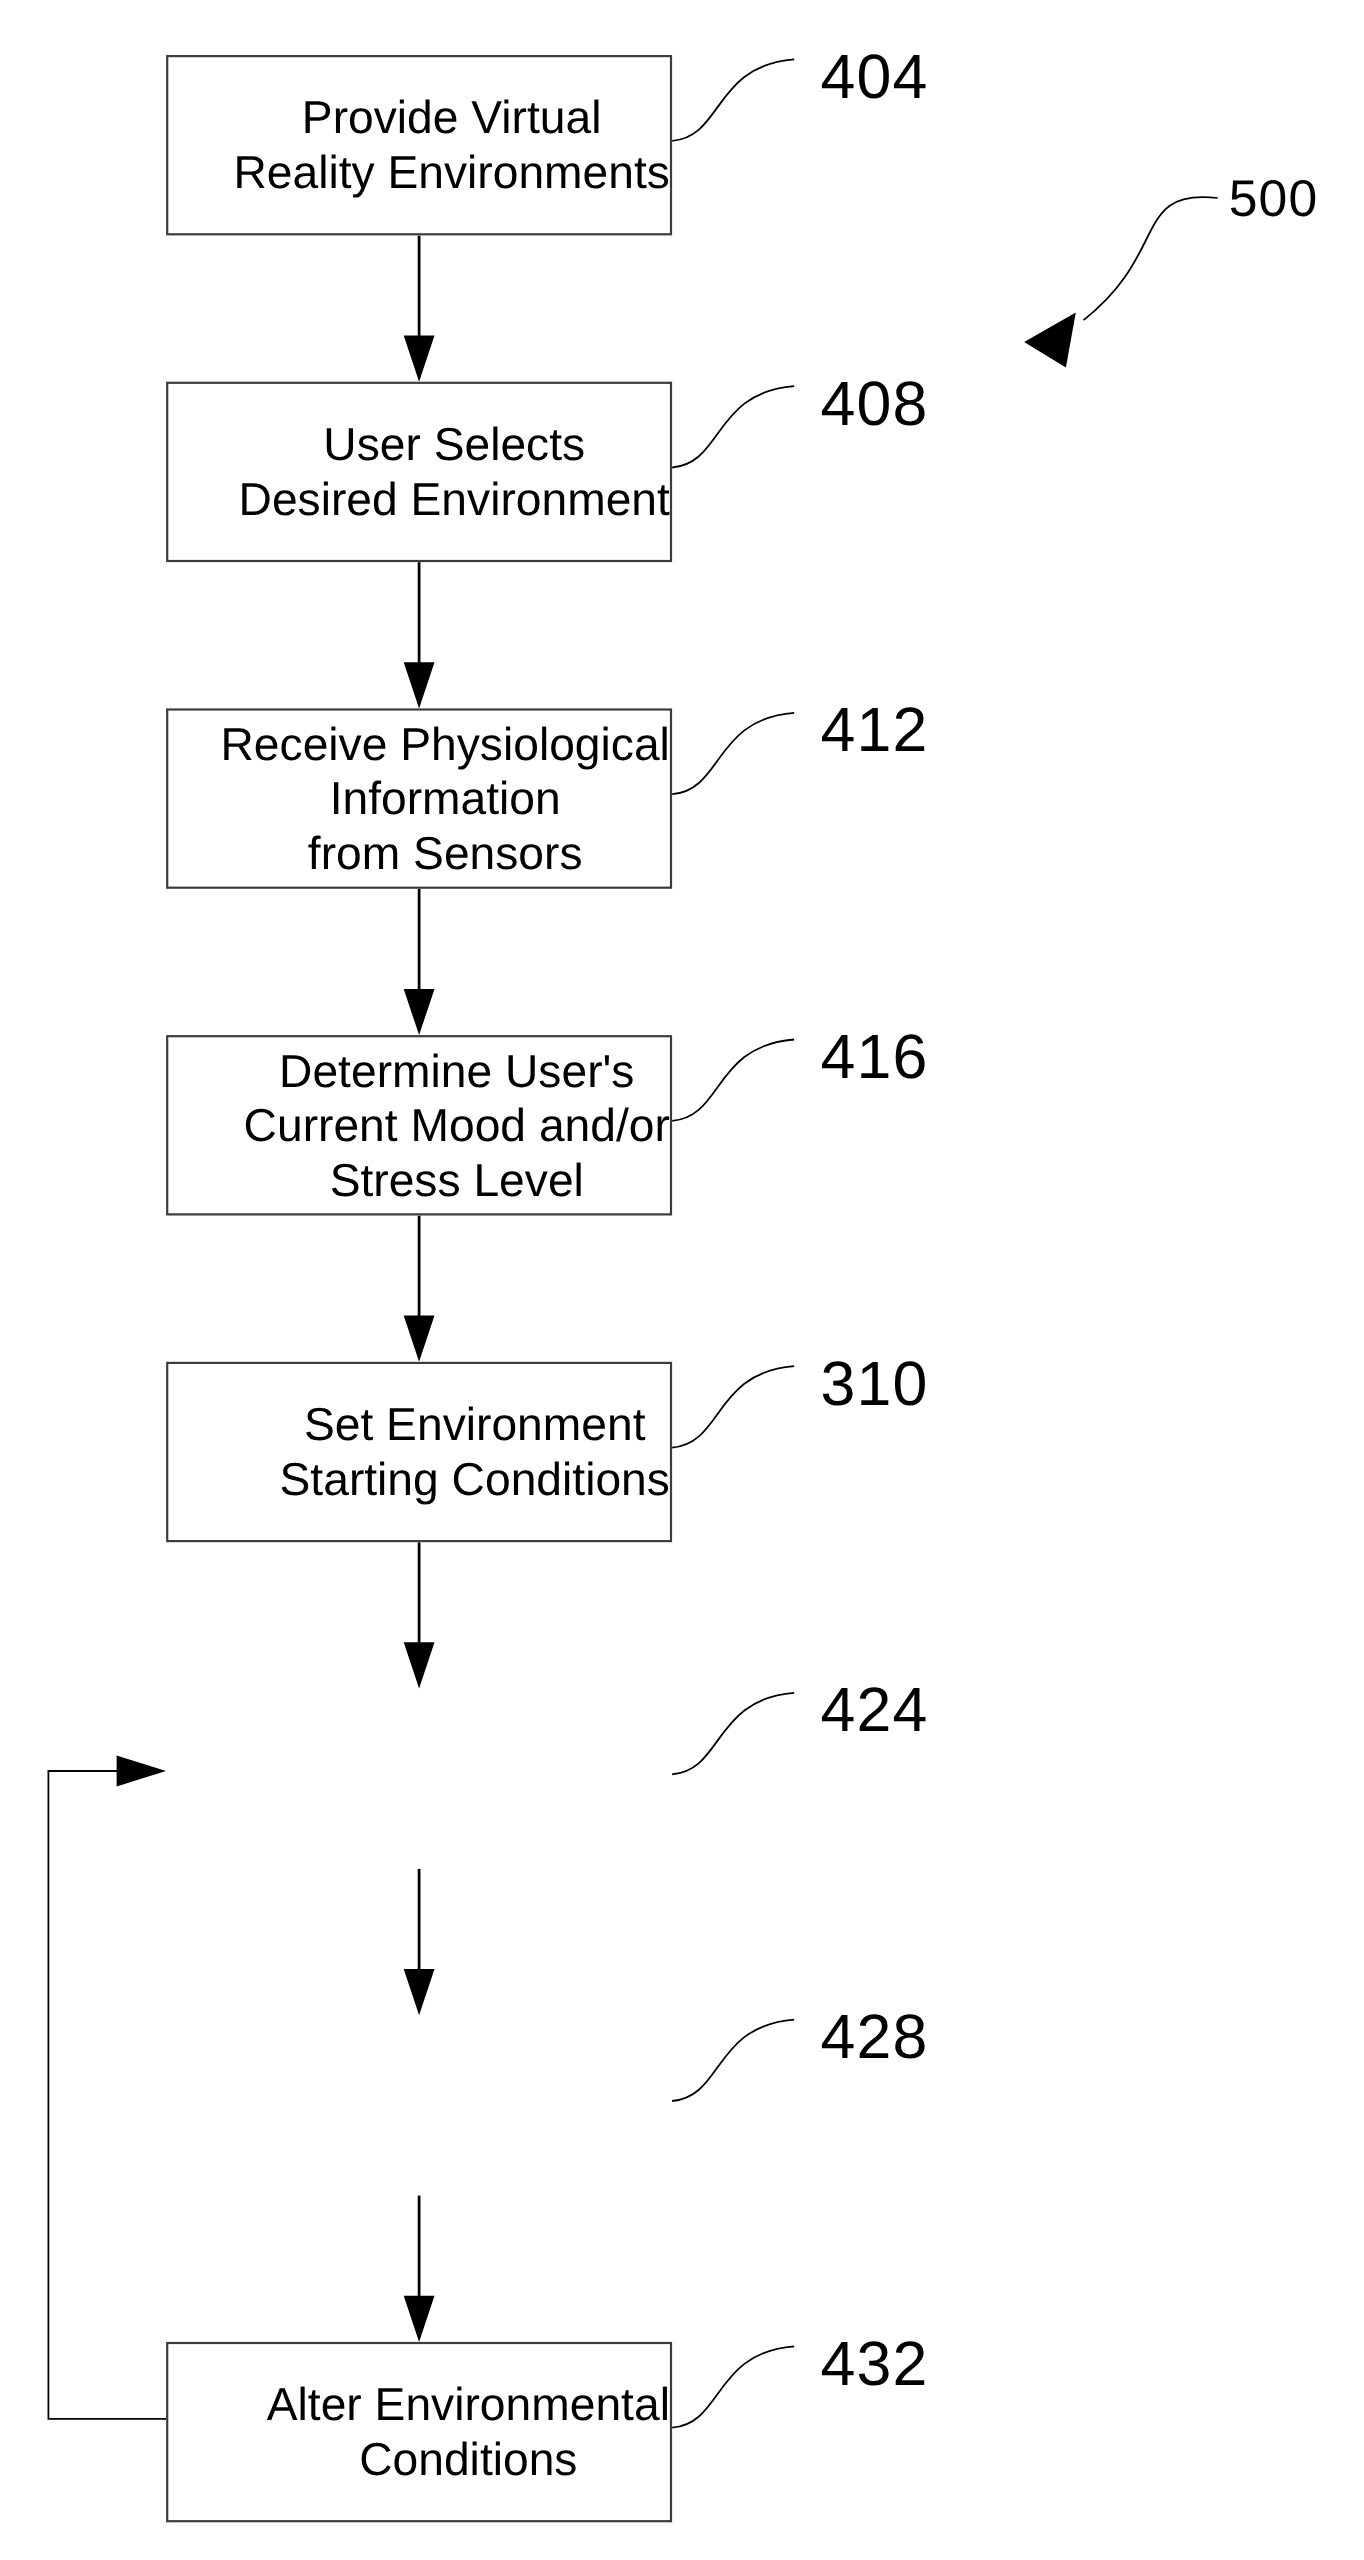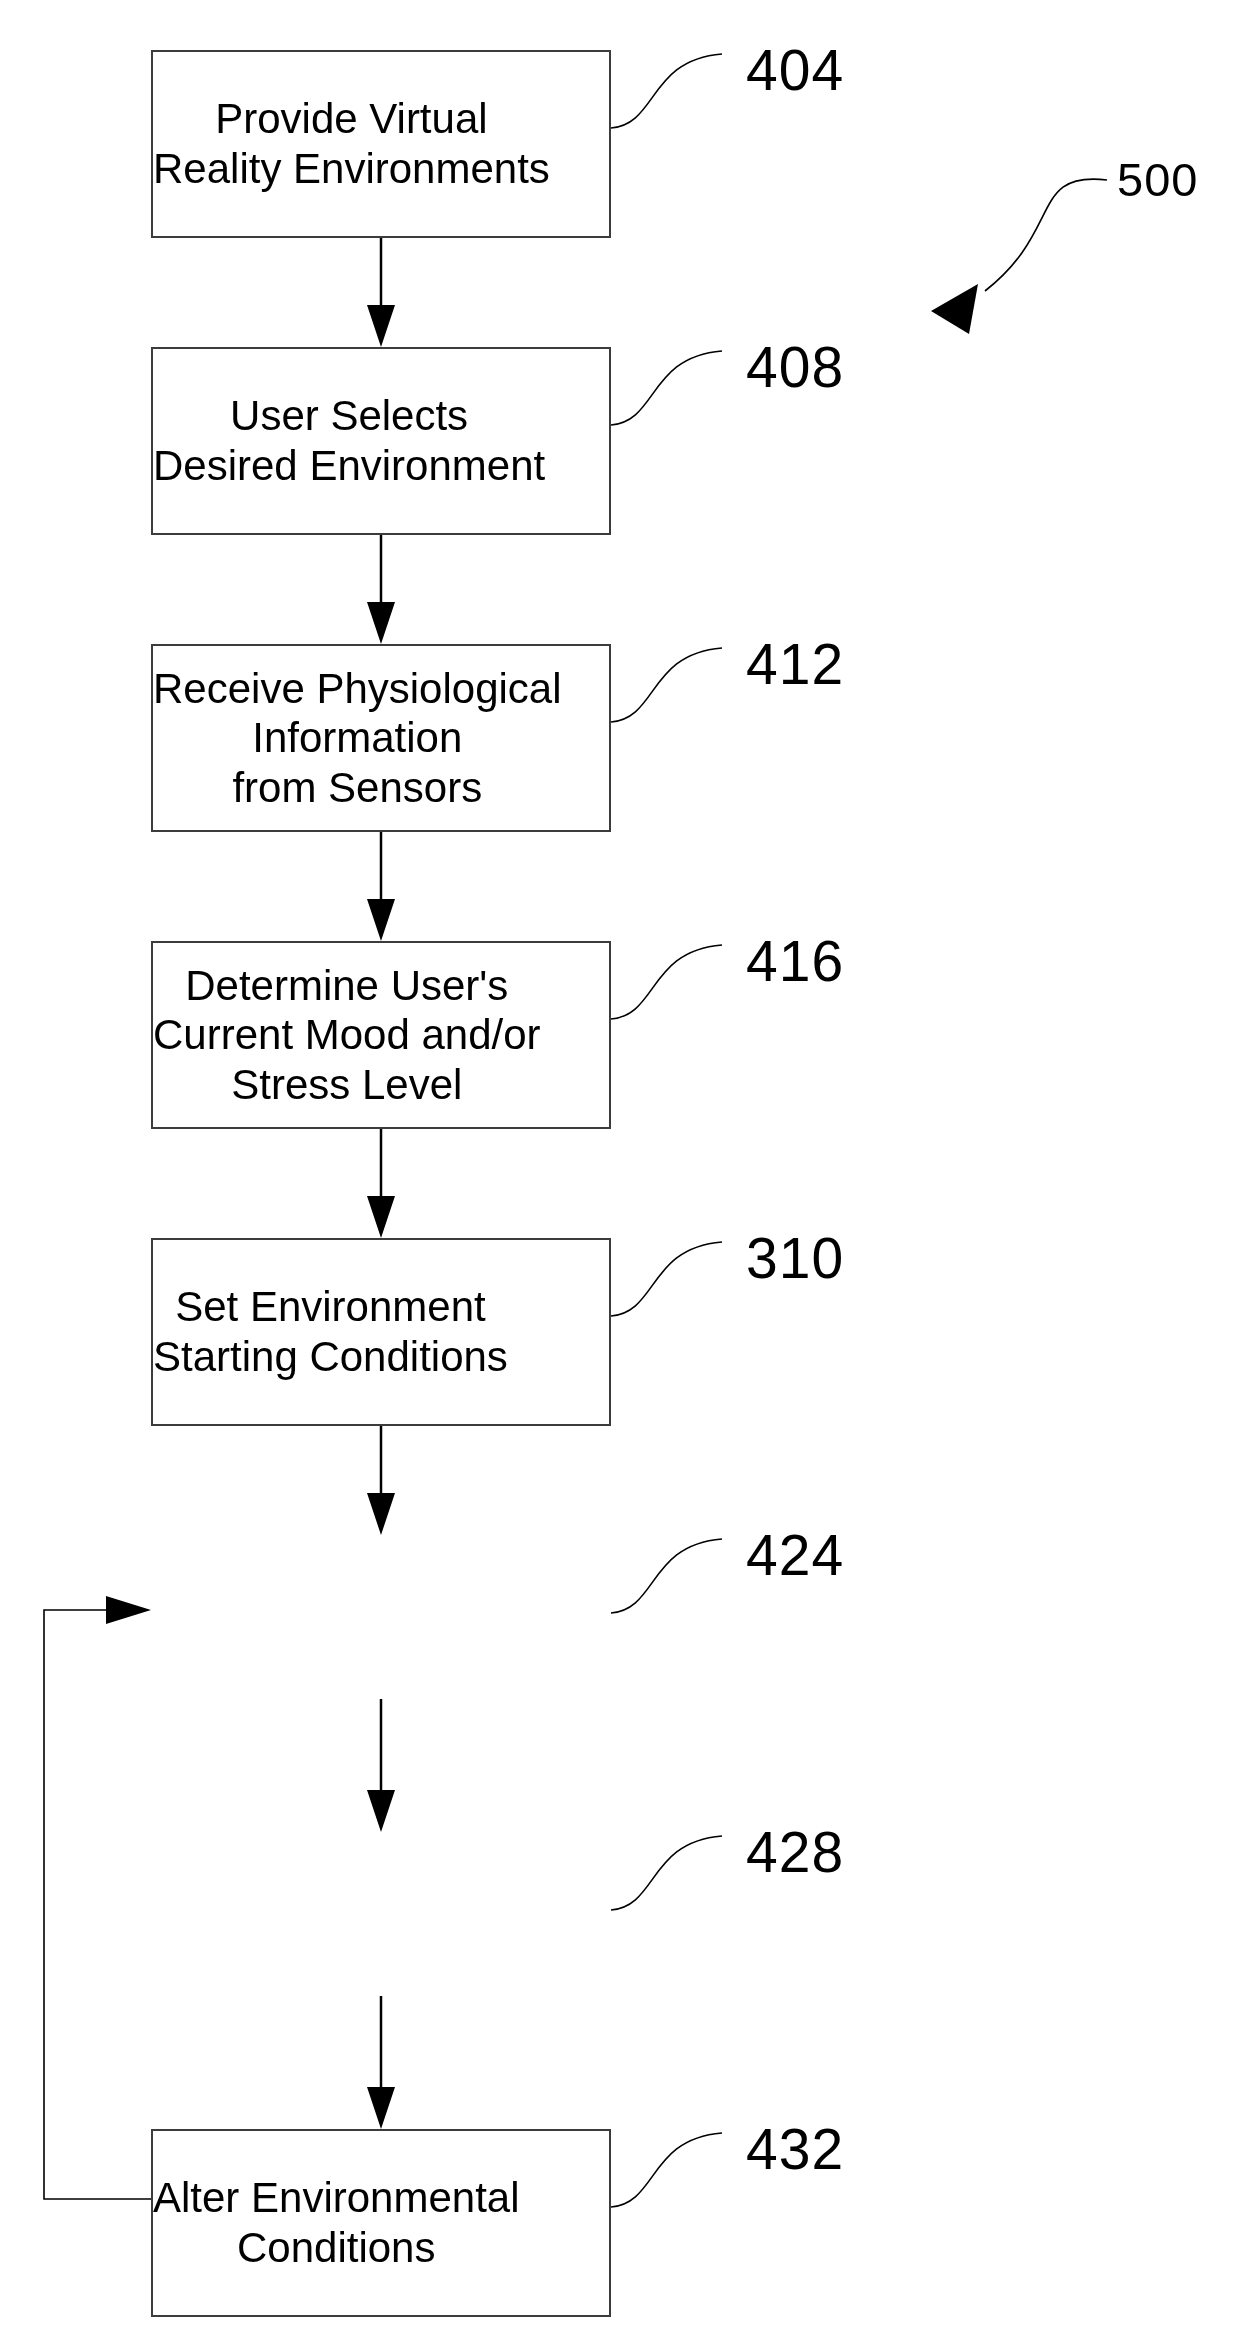--- a/index.html
+++ b/index.html
@@ -21,27 +21,27 @@
     left: 0;
     top: 0;
     width: 1240px;
     height: 2327px;
     pointer-events: none;
   }
   .flow-box {
     position: absolute;
     left: 151px;
     width: 460px;
-    height: 188px;
+    height: 164px;
     box-sizing: border-box;
     border: 2px solid #3c3c3c;
     background: #ffffff;
     display: flex;
     align-items: center;
-    justify-content: flex-start;
+    justify-content: flex-end;
   }
   .box-text {
     font-size: 42px;
     line-height: 1.18;
     text-align: center;
     white-space: pre-line;
     color: #000000;
   }
   .ref-label {
     position: absolute;

